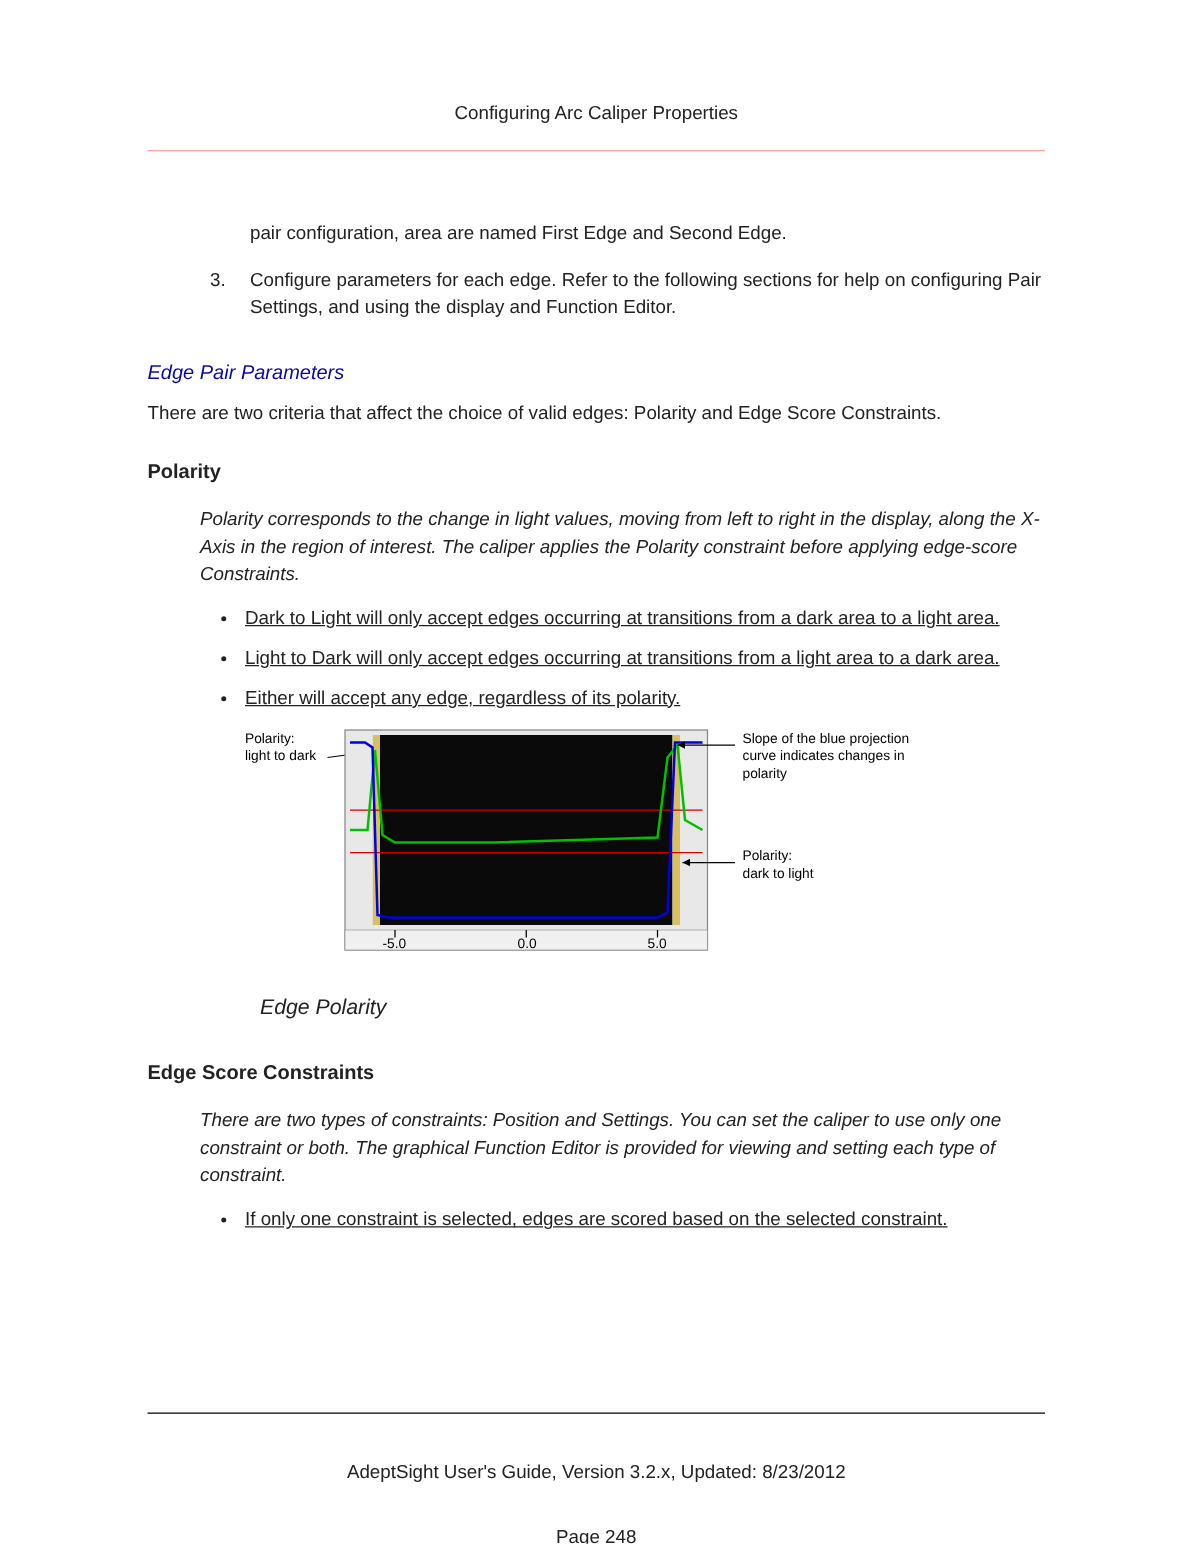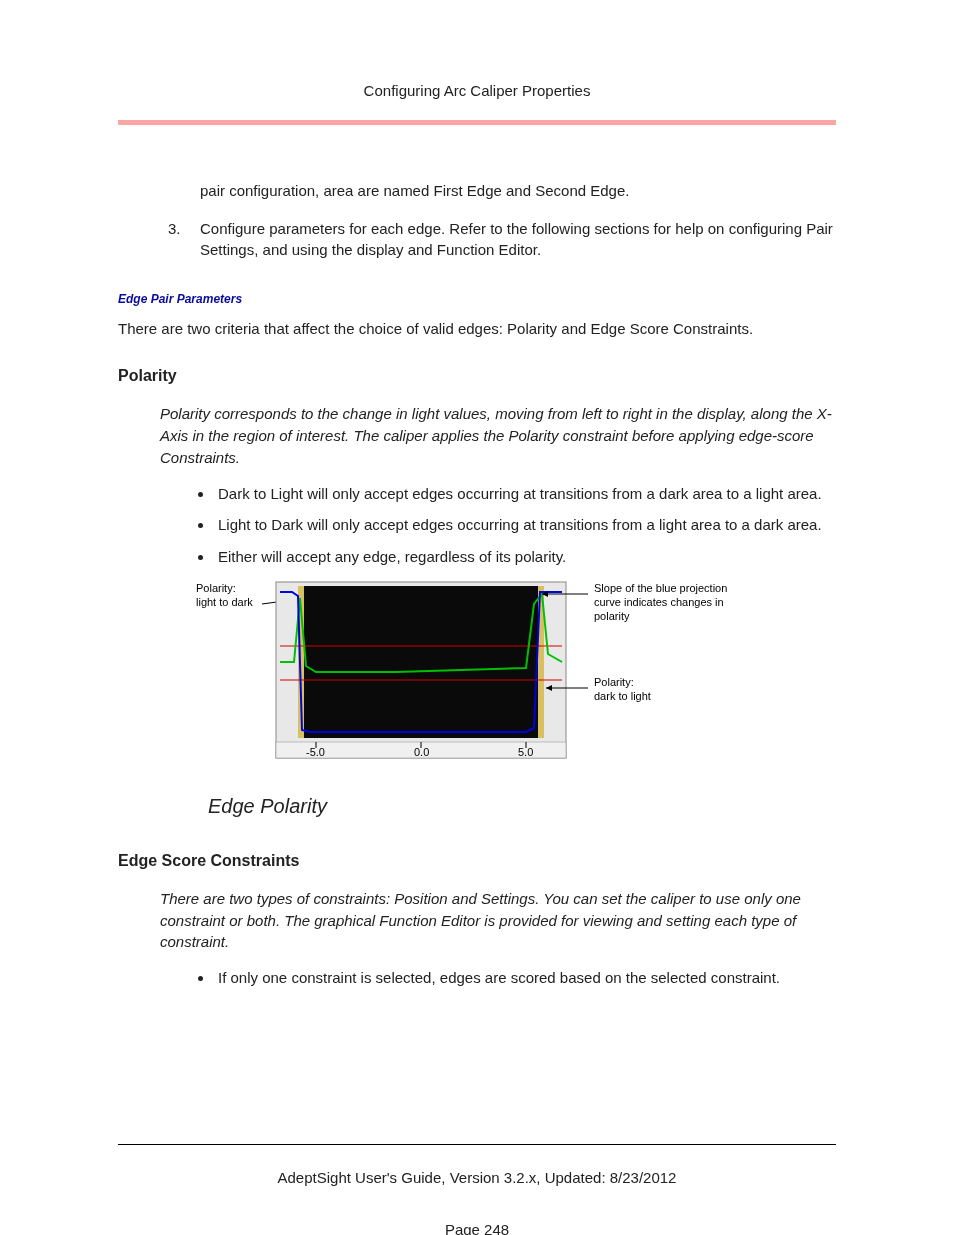--- a/index.html
+++ b/index.html
@@ -11,21 +11,21 @@
     background: #fff;
     width: 954px;
     height: 1235px;
     padding: 80px 118px 40px 118px;
     position: relative;
   }
   .header-title {
     text-align: center;
     font-size: 15px;
     padding-bottom: 18px;
-    border-bottom: 5px solid #fca5a5;
+    border-bottom: 1px solid #fca5a5;
     margin-bottom: 55px;
   }
   .orphan-para {
     margin-left: 82px;
     margin-bottom: 16px;
   }
   .numbered-item {
     display: flex;
     margin-left: 50px;
     margin-bottom: 30px;
@@ -33,22 +33,22 @@
   .numbered-item .num {
     width: 32px;
     flex-shrink: 0;
   }
   .numbered-item .txt {
     flex: 1;
   }
   .section-title-blue {
     color: #0a0a9e;
     font-style: italic;
-    font-weight: bold;
-    font-size: 12px;
+    font-weight: normal;
+    font-size: 16px;
     margin-bottom: 10px;
     font-family: Verdana, Geneva, sans-serif;
   }
   .body-para {
     margin-bottom: 24px;
   }
   .subsection {
     font-weight: bold;
     font-size: 16px;
     margin-bottom: 16px;
@@ -56,46 +56,47 @@
   }
   .indent-block {
     margin-left: 42px;
     font-style: italic;
   }
   .indent-para {
     margin-bottom: 14px;
   }
   ul.bullets {
     list-style: disc;
-    margin-left: 96px;
+    margin-left: 74px;
     margin-right: 10px;
+    text-decoration: underline;
   }
   ul.bullets li {
     margin-bottom: 10px;
     padding-left: 4px;
   }
   .figure-wrap {
     margin-left: 78px;
     margin-top: 6px;
     margin-bottom: 18px;
   }
   .figure-caption {
     font-style: italic;
     margin-left: 90px;
     margin-bottom: 28px;
-    font-size: 20px;
+    font-size: 17px;
   }
   .footer-block {
     position: absolute;
     left: 118px;
     right: 118px;
     bottom: 46px;
     border-top: 1px solid #000;
     text-align: center;
-    padding-top: 22px;
+    padding-top: 36px;
     font-size: 15px;
   }
   .page-num {
     position: absolute;
     left: 0; right: 0;
     bottom: -52px;
     text-align: center;
     font-size: 15px;
   }
   

